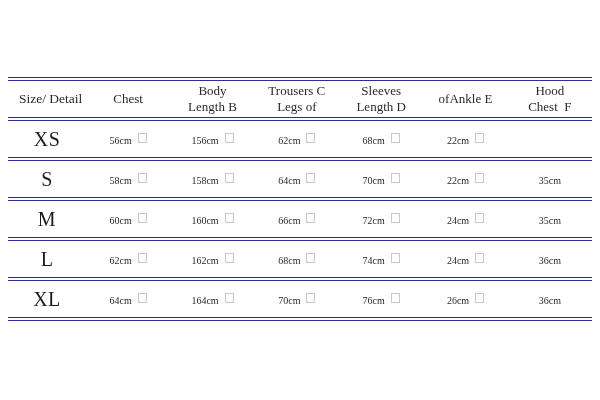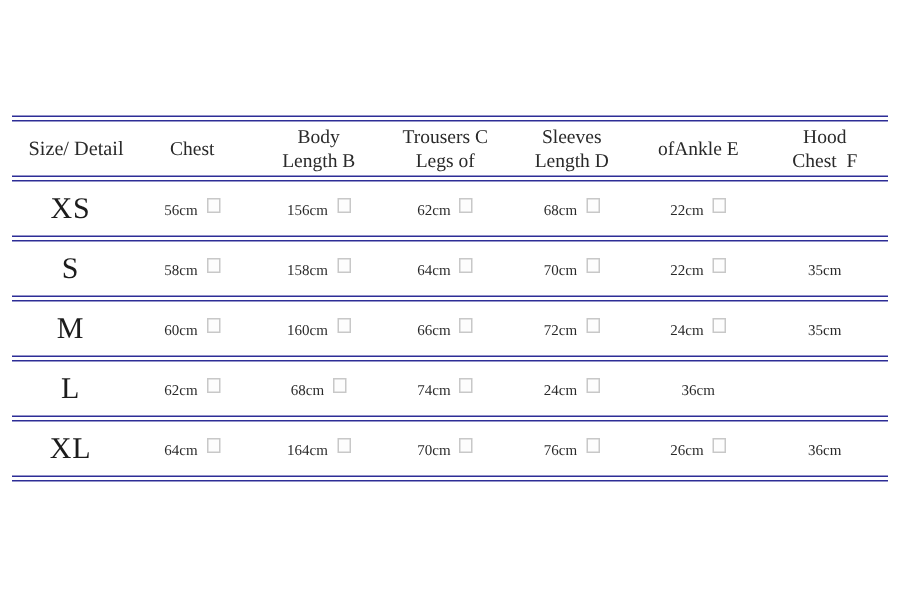--- a/index.html
+++ b/index.html
@@ -117,20 +117,21 @@
     <div class="cell"><span class="val">72cm</span><span class="box"></span></div>
     <div class="cell"><span class="val">24cm</span><span class="box"></span></div>
     <div class="cell"><span class="val">35cm</span></div>
   </div>
 
   <div class="rule"></div>
 
   <div class="row">
     <div class="cell size-cell"><span>L</span></div>
     <div class="cell"><span class="val">62cm</span><span class="box"></span></div>
+    <div class="cell"><span class="val">162cm</span><span class="box"></span></div>
     <div class="cell"><span class="val">68cm</span><span class="box"></span></div>
     <div class="cell"><span class="val">74cm</span><span class="box"></span></div>
     <div class="cell"><span class="val">24cm</span><span class="box"></span></div>
     <div class="cell"><span class="val">36cm</span></div>
   </div>
 
   <div class="rule"></div>
 
   <div class="row">
     <div class="cell size-cell"><span>XL</span></div>

